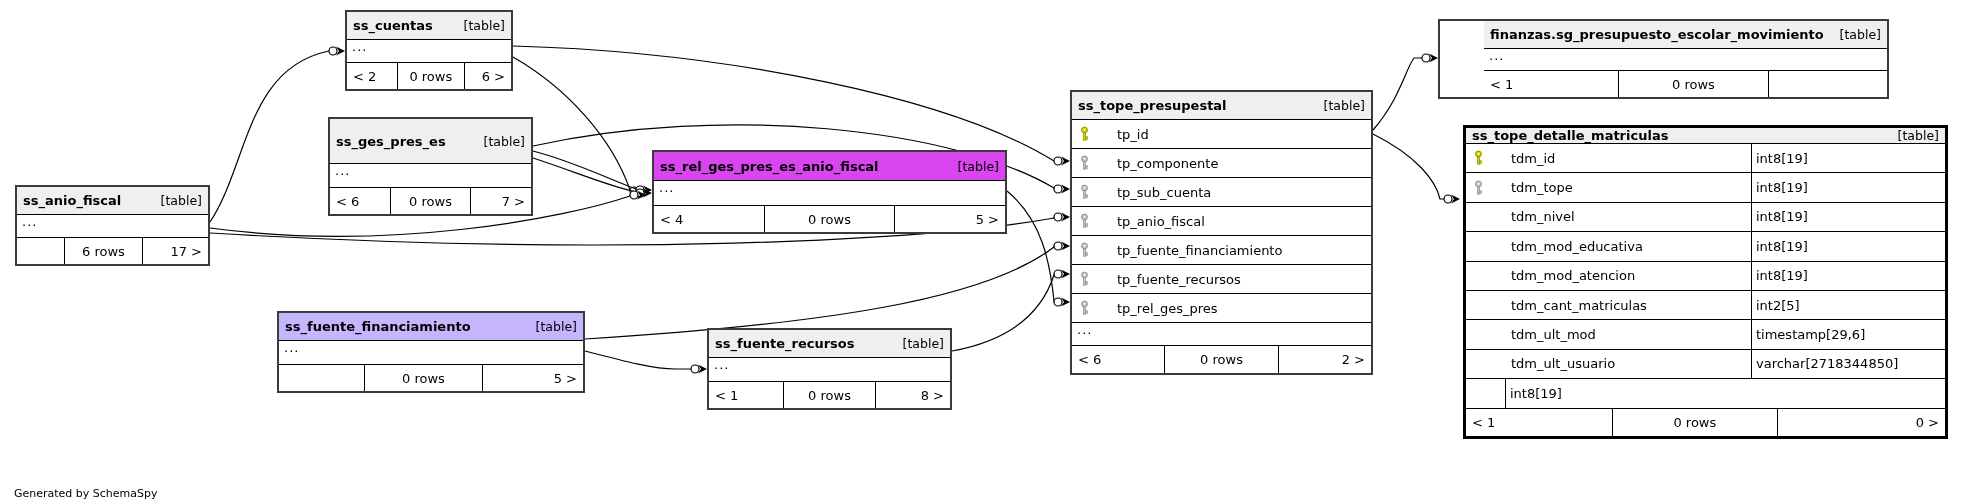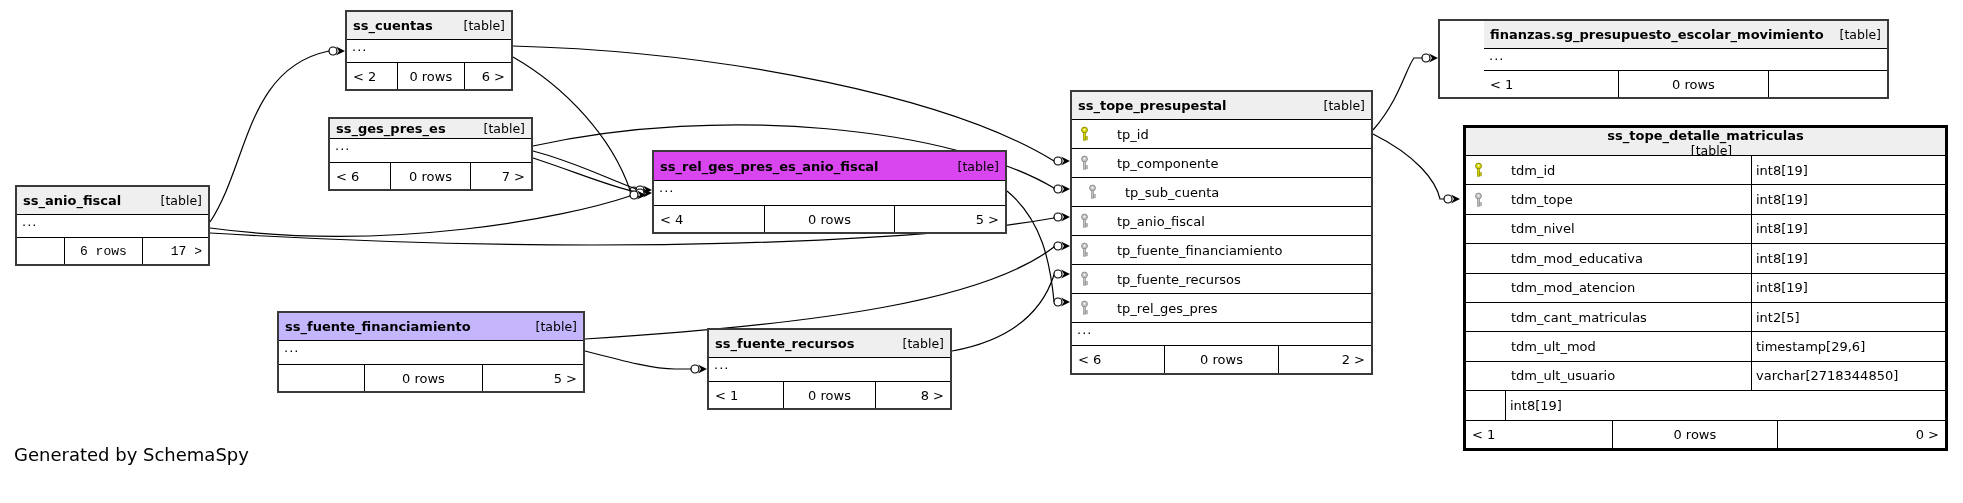--- a/index.html
+++ b/index.html
@@ -19,21 +19,21 @@
   .key-icon{width:17px;display:inline-flex;align-items:center;justify-content:center;flex:0 0 17px;}
   .key-spacer{width:17px;flex:0 0 17px;}
   .tbl-ellipsis{display:flex;align-items:flex-start;border-bottom:1px solid #000;padding:0 5px;
                 box-sizing:border-box;line-height:13px;letter-spacing:1px;}
   .tbl-footer{display:flex;align-items:stretch;box-sizing:border-box;}
   .fcell{display:flex;align-items:center;padding:0 6px;box-sizing:border-box;overflow:hidden;white-space:nowrap;}
   .fcell + .fcell{border-left:1px solid #000;}
   .fcell.c-left{justify-content:flex-start;}
   .fcell.c-mid{justify-content:center;}
   .fcell.c-right{justify-content:flex-end;}
-  #footer-note{position:absolute;left:14px;top:444px;font-size:18px;z-index:2;}
+  #footer-note{position:absolute;left:14px;top:487px;font-size:11px;z-index:2;}
 </style>
 </head>
 <body>
 
 <div id="canvas">
   <svg id="edge-layer" width="1963" height="503">
       <g>
         <path d="M 210,222 C 248,165 246,68 329,51 L 329,51" fill="none" stroke="#000000" stroke-width="1.2"></path>
         <circle cx="333" cy="51" r="4" fill="#ffffff" stroke="#000000" stroke-width="1.2"></circle>
         <polygon points="345,51 336,46.4 339,51 336,55.6" fill="#000000"></polygon>
@@ -111,38 +111,38 @@
           <span class="tbl-tag">[table]</span>
         </div>
         <div class="tbl-ellipsis" style="height: 23px;">...</div>
         <div class="tbl-footer" style="height: 26px;">
           <div class="fcell c-left" style="flex: 1.05 1 0px;">&lt; 2</div>
           <div class="fcell c-mid" style="flex: 1.5 1 0px;">0 rows</div>
           <div class="fcell c-right" style="flex: 0.95 1 0px;">6 &gt;</div>
         </div>
       </div>
       <div class="schema-table" style="left: 328px; top: 117px; width: 205px;">
-        <div class="tbl-header" style="height: 20px; background: rgb(239, 239, 239);">
+        <div class="tbl-header" style="height: 45px; background: rgb(239, 239, 239);">
           <span class="tbl-name">ss_ges_pres_es</span>
           <span class="tbl-tag">[table]</span>
         </div>
         <div class="tbl-ellipsis" style="height: 24px;">...</div>
         <div class="tbl-footer" style="height: 26px;">
           <div class="fcell c-left" style="flex: 1 1 0px;">&lt; 6</div>
           <div class="fcell c-mid" style="flex: 1.4 1 0px;">0 rows</div>
           <div class="fcell c-right" style="flex: 1 1 0px;">7 &gt;</div>
         </div>
       </div>
       <div class="schema-table" style="left: 15px; top: 185px; width: 195px;">
         <div class="tbl-header" style="height: 28px; background: rgb(239, 239, 239); text-align: right;">
           <span class="tbl-name">ss_anio_fiscal</span>
           <span class="tbl-tag">[table]</span>
         </div>
         <div class="tbl-ellipsis" style="height: 23px;">...</div>
-        <div class="tbl-footer" style="height: 26px; font-family: Liberation Mono, monospace;">
+        <div class="tbl-footer" style="height: 26px;">
           <div class="fcell c-left" style="flex: 0.66 1 0px;"></div>
           <div class="fcell c-mid" style="flex: 1.2 1 0px;">6 rows</div>
           <div class="fcell c-right" style="flex: 1 1 0px;">17 &gt;</div>
         </div>
       </div>
       <div class="schema-table" style="left: 652px; top: 150px; width: 355px;">
         <div class="tbl-header" style="height: 29px; background: #d946ef;">
           <span class="tbl-name">ss_rel_ges_pres_es_anio_fiscal</span>
           <span class="tbl-tag">[table]</span>
         </div>
@@ -203,21 +203,21 @@
                 <circle cx="5.5" cy="4" r="2.9" fill="#c6c6c6" stroke="#8d8d8d" stroke-width="1"></circle>
                 <circle cx="5.5" cy="3.6" r="0.9" fill="#ffffff"></circle>
                 <rect x="4.4" y="6.6" width="2.2" height="7.6" fill="#c6c6c6" stroke="#8d8d8d" stroke-width="0.7"></rect>
                 <rect x="6.2" y="10.6" width="2.4" height="1.3" fill="#c6c6c6" stroke="#8d8d8d" stroke-width="0.5"></rect>
                 <rect x="6.2" y="12.6" width="2.4" height="1.3" fill="#c6c6c6" stroke="#8d8d8d" stroke-width="0.5"></rect>
               </svg>
             </span>
             <span>tp_componente</span>
           </div>
         </div>
-        <div class="tbl-row" style="height: 29px; padding-left: 8px;">
+        <div class="tbl-row" style="height: 29px;">
           <div class="col-main">
             <span class="key-icon">
               <svg width="11" height="16" viewBox="0 0 11 16">
                 <circle cx="5.5" cy="4" r="2.9" fill="#c6c6c6" stroke="#8d8d8d" stroke-width="1"></circle>
                 <circle cx="5.5" cy="3.6" r="0.9" fill="#ffffff"></circle>
                 <rect x="4.4" y="6.6" width="2.2" height="7.6" fill="#c6c6c6" stroke="#8d8d8d" stroke-width="0.7"></rect>
                 <rect x="6.2" y="10.6" width="2.4" height="1.3" fill="#c6c6c6" stroke="#8d8d8d" stroke-width="0.5"></rect>
                 <rect x="6.2" y="12.6" width="2.4" height="1.3" fill="#c6c6c6" stroke="#8d8d8d" stroke-width="0.5"></rect>
               </svg>
             </span>
@@ -293,21 +293,21 @@
           <span class="tbl-tag">[table]</span>
         </div>
         <div class="tbl-ellipsis" style="height: 22px;">...</div>
         <div class="tbl-footer" style="height: 26px;">
           <div class="fcell c-left" style="flex: 1.15 1 0px;">&lt; 1</div>
           <div class="fcell c-mid" style="flex: 1.3 1 0px;">0 rows</div>
           <div class="fcell c-right" style="flex: 1 1 0px;"></div>
         </div>
       </div>
       <div class="schema-table emphasized" style="left: 1463px; top: 125px; width: 485px;">
-        <div class="tbl-header" style="height: 28px; background: rgb(239, 239, 239); flex-direction: column;">
+        <div class="tbl-header" style="height: 16px; background: rgb(239, 239, 239);">
           <span class="tbl-name">ss_tope_detalle_matriculas</span>
           <span class="tbl-tag">[table]</span>
         </div>
         <div class="tbl-row" style="height: 29.4px;">
           <div class="col-main">
             <span class="key-icon">
               <svg width="11" height="16" viewBox="0 0 11 16">
                 <circle cx="5.5" cy="4" r="2.9" fill="#d9d900" stroke="#8a8a00" stroke-width="1"></circle>
                 <circle cx="5.5" cy="3.6" r="0.9" fill="#ffffff"></circle>
                 <rect x="4.4" y="6.6" width="2.2" height="7.6" fill="#d9d900" stroke="#8a8a00" stroke-width="0.7"></rect>

